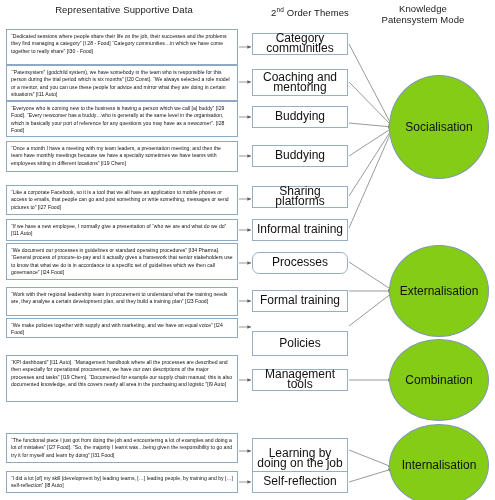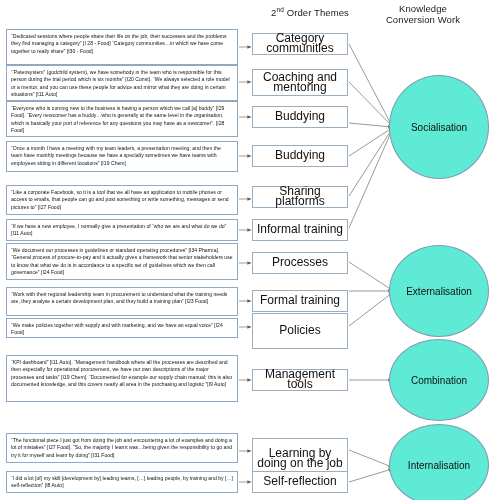--- a/index.html
+++ b/index.html
@@ -77,40 +77,41 @@
   }
 
   
   .mode-ellipse {
     position: absolute;
     left: 389px;
     width: 100px;
     box-sizing: border-box;
     border: 0.9px solid #7f99b3;
     border-radius: 50%;
-    background: #5eead4;
+    background: #84cc16;
     display: flex;
     align-items: center;
     justify-content: center;
     text-align: center;
-    font-size: 10px;
+    font-size: 12px;
     color: #111111;
   }
 </style>
 </head>
 <body>
 
 <div id="canvas">
 
+  <div class="col-head" id="head-data">Representative Supportive Data</div>
 
   <div class="col-head" id="head-themes"><span>2</span><sup>nd</sup><span> Order Themes</span></div>
 
   <div class="col-head" id="head-mode">
     <div>Knowledge</div>
-    <div>Conversion Work</div>
+    <div>Patensystem Mode</div>
   </div>
 
   <svg id="wires" viewBox="0 0 495 500">
     <defs>
       <marker id="arw" markerWidth="6" markerHeight="6" refX="5.2" refY="3" orient="auto">
         <path d="M0,0.6 L5.4,3 L0,5.4 z" fill="#5e5e5e"></path>
       </marker>
     </defs>
     <g stroke="#6f6f6f" stroke-width="0.7" fill="none" marker-end="url(#arw)">
 
@@ -159,23 +160,23 @@
   <div class="quote-box" style="top:355px; height:47px;">“KPI dashboard” [I11 Auto]. “Management handbook where all the processes are described and then especially for operational procurement, we have our own descriptions of the major processes and tasks” [I19 Chem]. “Documented for example our supply chain manual; this is also documented knowledge, and this covers nearly all area in the purchasing and logistic ”[I9 Auto]</div>
   <div class="quote-box" style="top:433px; height:30px;">“The functional piece I just got from doing the job and encountering a lot of examples and doing a lot of mistakes” [I27 Food]. “So, the majority I learnt was…being given the responsibility to go and try it for myself and learn by doing” [I31 Food]</div>
   <div class="quote-box" style="top:471px; height:22px;">“I did a lot [of] my skill  [development by] leading teams, […] leading people, by training and by […] self-reflection” [I8 Auto]</div>
 
   <div class="theme-box" style="top:33px;  height:22px;">Category communities</div>
   <div class="theme-box" style="top:69px;  height:27px;">Coaching and mentoring</div>
   <div class="theme-box" style="top:106px; height:22px;">Buddying</div>
   <div class="theme-box" style="top:145px; height:22px;">Buddying</div>
   <div class="theme-box" style="top:186px; height:22px;">Sharing platforms</div>
   <div class="theme-box" style="top:219px; height:22px;">Informal training</div>
-  <div class="theme-box" style="top:252px; height:22px;">Processes</div>
+  <div class="theme-box" style="top:252px; height:22px;border-radius:7px;">Processes</div>
   <div class="theme-box" style="top:290px; height:22px;">Formal training</div>
-  <div class="theme-box" style="top:313px; height:36px;">Policies</div>
+  <div class="theme-box" style="top:331px; height:25px;">Policies</div>
   <div class="theme-box" style="top:369px; height:22px;">Management tools</div>
   <div class="theme-box" style="top:438px; height:42px;">Learning by doing on the job</div>
   <div class="theme-box" style="top:471px; height:22px;">Self-reflection</div>
 
   <div class="mode-ellipse" style="top:75px;  height:104px;">Socialisation</div>
   <div class="mode-ellipse" style="top:245px; height:92px;">Externalisation</div>
   <div class="mode-ellipse" style="top:339px; height:82px;">Combination</div>
   <div class="mode-ellipse" style="top:424px; height:82px;">Internalisation</div>
 
 </div>

